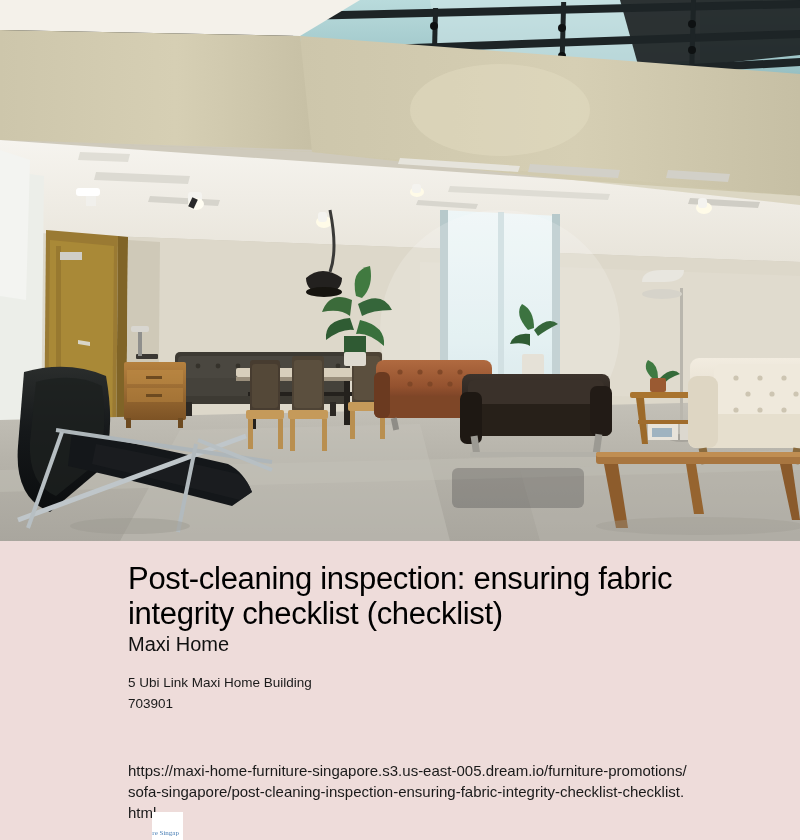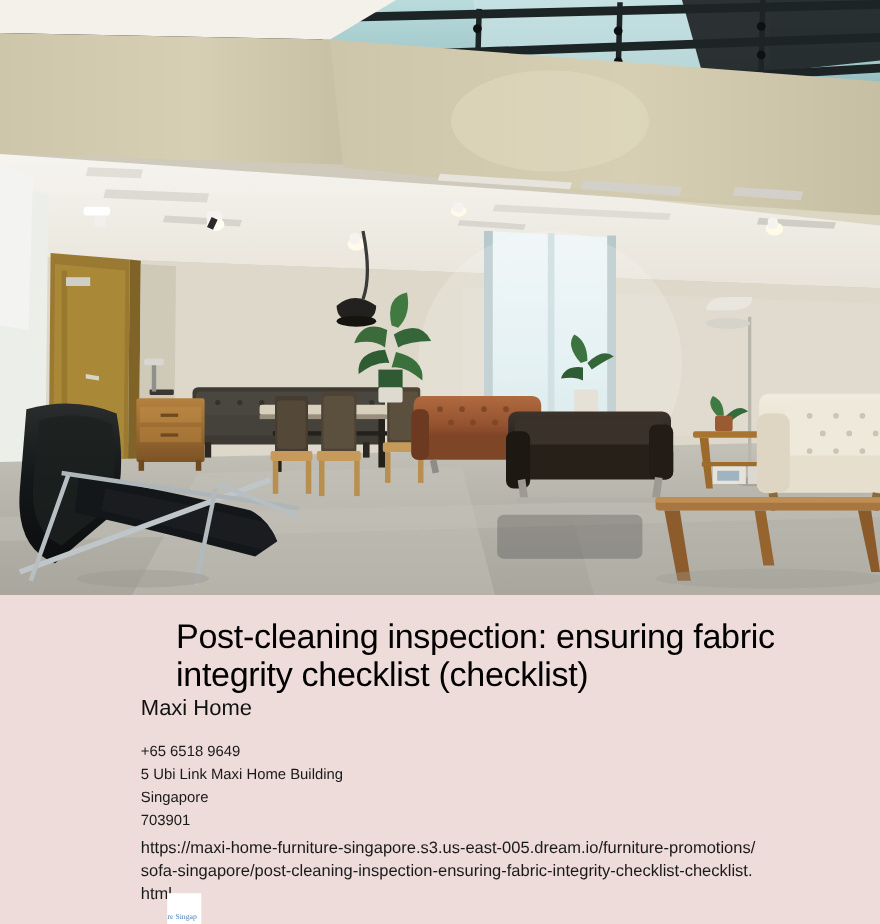--- a/index.html
+++ b/index.html
@@ -20,21 +20,21 @@
 
   
   .panel {
     position:absolute; left:0; top:541px; width:800px; height:299px;
     background:#EEDCDA;
   }
 
   .title {
     position:absolute; left:128px; top:561px; width:560px;
     font-size:31px; line-height:35px; font-weight:400;
-    color:#000; letter-spacing:-0.3px;margin-left:32px;
+    color:#000; letter-spacing:-0.3px;
   }
   .company {
     position:absolute; left:128px; top:631px;
     font-size:20px; line-height:26px; font-weight:400; color:#111;
   }
   .contact {
     position:absolute; left:128px; top:672px; width:600px;
   }
   .contact-line {
     font-size:13.5px; line-height:21px; color:#1a1a1a;
@@ -393,23 +393,21 @@
   </svg>
 </div>
 
 <div class="panel"></div>
 
 <h1 class="title">Post-cleaning inspection: ensuring fabric integrity checklist (checklist)</h1>
 
 <div class="company">Maxi Home</div>
 
 <div class="contact">
-  <div class="contact-line">+65 6518 9649</div>
   <div class="contact-line">5 Ubi Link Maxi Home Building</div>
-  <div class="contact-line">Singapore</div>
   <div class="contact-line">703901</div>
 </div>
 
 <div class="url">https://maxi-home-furniture-singapore.s3.us-east-005.dream.io/furniture-promotions/sofa-singapore/post-cleaning-inspection-ensuring-fabric-integrity-checklist-checklist.html</div>
 
 <div class="logo-box">
   <div class="logo-text">i Furniture Singap</div>
 </div>
 
 </body></html>

